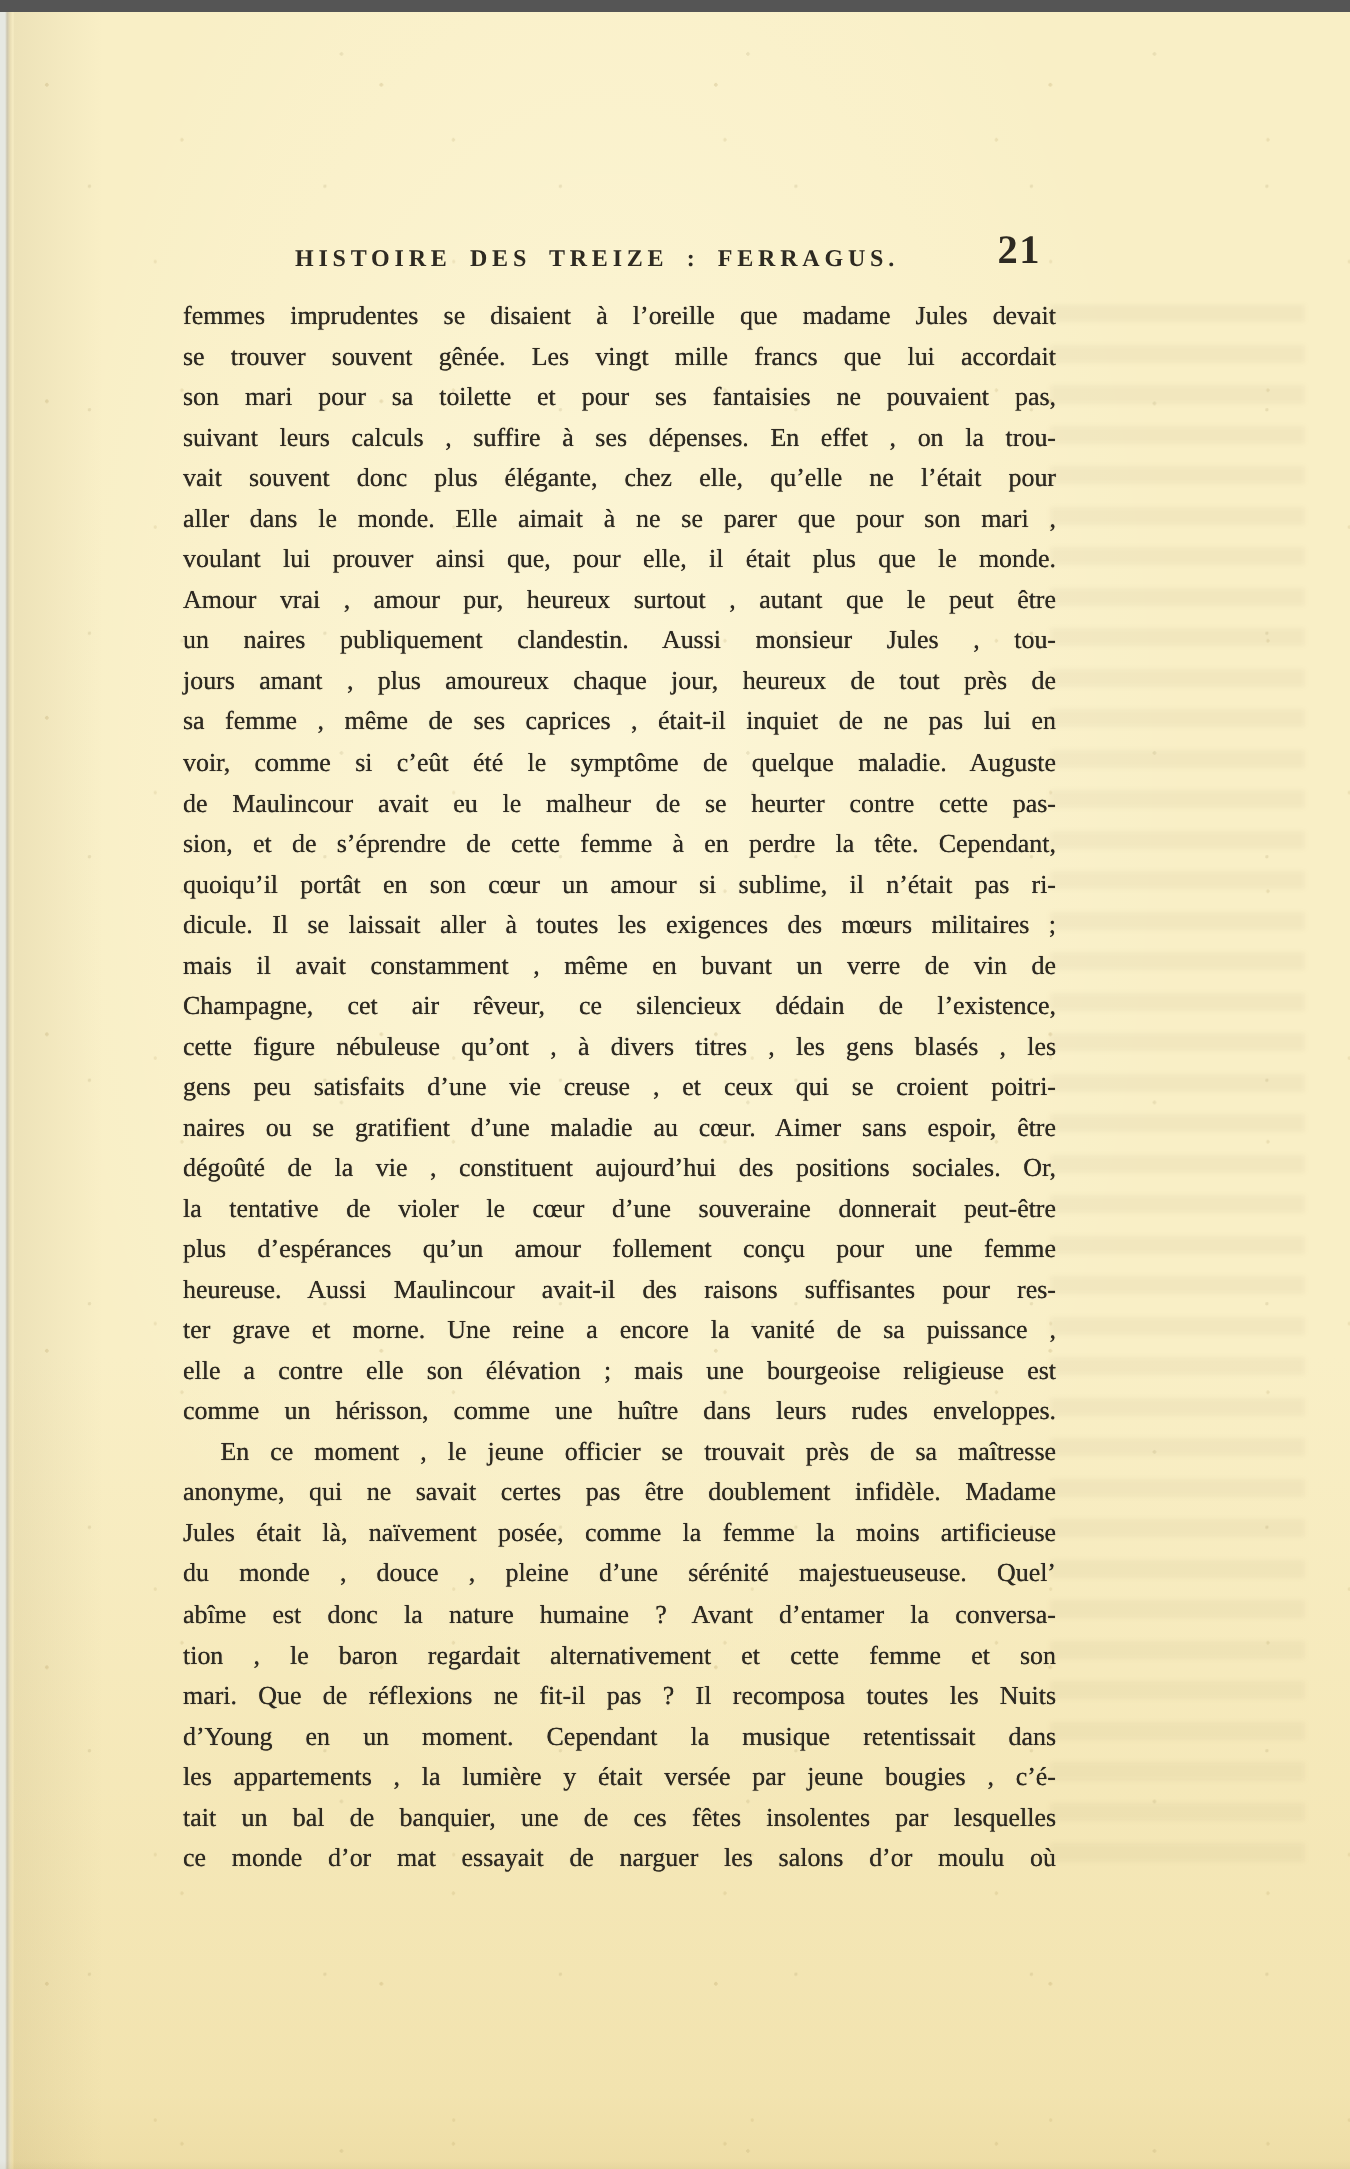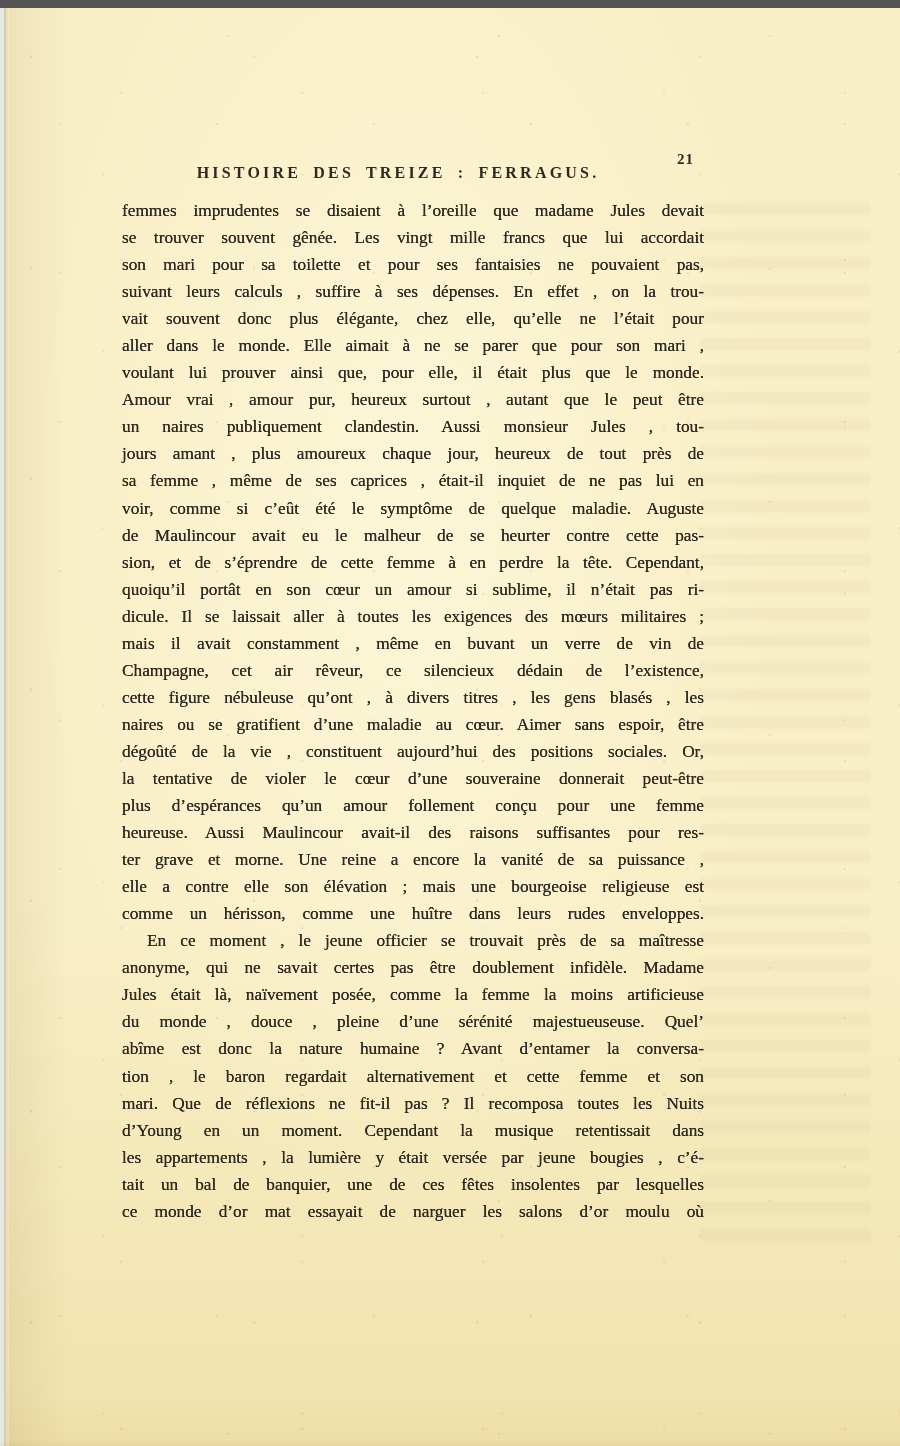--- a/index.html
+++ b/index.html
@@ -86,21 +86,21 @@
     font-size: 16px;
     font-weight: bold;
     letter-spacing: 3.2px;
     word-spacing: 5px;
     white-space: nowrap;
     color: var(--ink, #2e2a22);
   }
   .page-number {
     position: absolute;
     right: 10px; top: 3px;
-    font-size: 15px;
+    font-size: 27px;
     font-weight: bold;
     letter-spacing: 1px;
     color: var(--ink, #2e2a22);
   }
 
   .text-block {
     position: absolute;
     left: 122px; top: 189px;
     width: 582px;
     font-size: 17.3px;
@@ -146,20 +146,21 @@
       <div class="text-line">jours amant , plus amoureux chaque jour, heureux de tout près de</div>
       <div class="text-line">sa femme , même de ses caprices , était-il inquiet de ne pas lui en</div>
       <div class="text-line">voir, comme si c’eût été le symptôme de quelque maladie. Auguste</div>
       <div class="text-line">de Maulincour avait eu le malheur de se heurter contre cette pas-</div>
       <div class="text-line">sion, et de s’éprendre de cette femme à en perdre la tête. Cependant,</div>
       <div class="text-line">quoiqu’il portât en son cœur un amour si sublime, il n’était pas ri-</div>
       <div class="text-line">dicule. Il se laissait aller à toutes les exigences des mœurs militaires ;</div>
       <div class="text-line">mais il avait constamment , même en buvant un verre de vin de</div>
       <div class="text-line">Champagne, cet air rêveur, ce silencieux dédain de l’existence,</div>
       <div class="text-line">cette figure nébuleuse qu’ont , à divers titres , les gens blasés , les</div>
+      <div class="text-line">gens peu satisfaits d’une vie creuse , et ceux qui se croient poitri-</div>
       <div class="text-line">naires ou se gratifient d’une maladie au cœur. Aimer sans espoir, être</div>
       <div class="text-line">dégoûté de la vie , constituent aujourd’hui des positions sociales. Or,</div>
       <div class="text-line">la tentative de violer le cœur d’une souveraine donnerait peut-être</div>
       <div class="text-line">plus d’espérances qu’un amour follement conçu pour une femme</div>
       <div class="text-line">heureuse. Aussi Maulincour avait-il des raisons suffisantes pour res-</div>
       <div class="text-line">ter grave et morne. Une reine a encore la vanité de sa puissance ,</div>
       <div class="text-line">elle a contre elle son élévation ; mais une bourgeoise religieuse est</div>
       <div class="text-line">comme un hérisson, comme une huître dans leurs rudes enveloppes.</div>
       <div class="text-line indent">En ce moment , le jeune officier se trouvait près de sa maîtresse</div>
       <div class="text-line">anonyme, qui ne savait certes pas être doublement infidèle. Madame</div>

